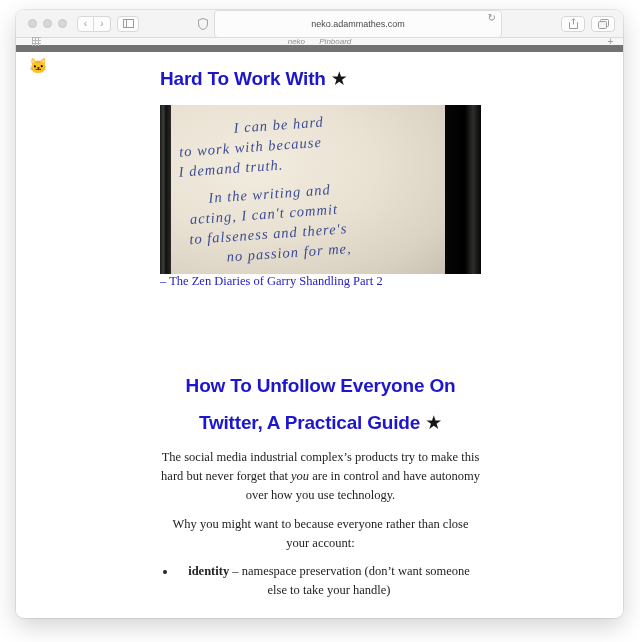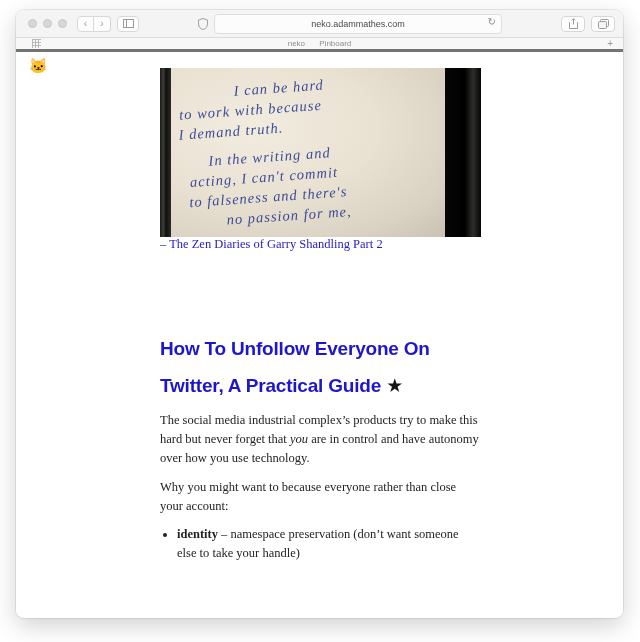--- a/index.html
+++ b/index.html
@@ -24,31 +24,31 @@
     font-size:10px; cursor:default;
   }
   .navgroup { display:flex; margin-right:6px; }
   .navgroup .chrome-btn { width:17px; border-radius:0; }
   .navgroup .chrome-btn:first-child { border-radius:4px 0 0 4px; }
   .navgroup .chrome-btn:last-child { border-radius:0 4px 4px 0; border-left:none; }
   .sidebar-btn { width:22px; margin-right:6px; }
   .spacer { flex:1; }
   .shield { margin-right:6px; color:#a7a7a7; }
   .urlfield {
-    width:288px; height:20px; background:#fcfcfc; border:1px solid #dedddd; border-radius:4px;
+    width:288px; height:28px; background:#fcfcfc; border:1px solid #dedddd; border-radius:4px;
     display:flex; align-items:center; justify-content:center; position:relative;
   }
   .urltext { font-size:9px; color:#4a4a4a; }
   .reload { position:absolute; right:5px; top:1px; font-size:10px; color:#8f8f8f; }
   .share-btn, .tabs-btn { width:24px; margin-left:6px; }
 
   
   .favbar {
-    height:14px; background:#f8f7f7; border-bottom:3px solid #737373;
-    display:flex; align-items:center; padding:0 10px; position:relative;
+    height:14px; background:#f8f7f7; border-bottom:7px solid #737373;
+    display:flex; align-items:center; padding:0 10px; position:relative;font-style:italic;
   }
   .gridicon { width:9px; height:9px; margin-left:6px;
     background:
       repeating-linear-gradient(to right,#b9b8b8 0 1px,transparent 1px 3px),
       repeating-linear-gradient(to bottom,#b9b8b8 0 1px,transparent 1px 3px);
   }
   .favcenter { position:absolute; left:0; right:0; text-align:center; font-size:8px; color:#8f8e8e; }
   .favcenter span { margin:0 6px; }
   .newtab { position:absolute; right:10px; font-size:10px; color:#9b9a9a; }
 
@@ -87,21 +87,21 @@
   .ink .i2 { padding-left:2px; }
   .ink .i3 { padding-left:0; }
   .ink .i4 { padding-left:28px; margin-top:8px; }
   .ink .i5 { padding-left:8px; }
   .ink .i6 { padding-left:6px; }
   .ink .i7 { padding-left:42px; }
 
   .caption { display:block; font-family:"Liberation Serif", serif;
     font-size:12.5px; color:#2620c4; text-decoration:none; }
 
-  .post2 { margin-top:74px; }
+  .post2 { margin-top:74px;text-align:center; }
   .body-text { font-family:"Liberation Serif", serif; font-size:12.5px; line-height:19px; color:#232323; }
   .para { margin-top:10px; }
   .post2 .para-first { margin-top:11px; }
   .bullets { margin-top:9px; padding-left:17px; }
   .bullets li { margin:0; }
   .term { font-weight:bold; }
   .em { font-style:italic; }
 
   
   svg { display:block; }
@@ -165,20 +165,21 @@
     </div>
     <span class="newtab">+</span>
   </div>
 
   <div class="content">
     <span class="cat">🐱</span>
 
     <div class="column">
 
       <div>
+        <h1><a class="post-title"><span>Hard To Work With</span> <span class="star">★</span></a></h1>
 
         <div class="photo">
           <div class="paper"></div>
           <div class="band-left"></div>
           <div class="band-right"></div>
           <div class="ink">
             <div class="i1">I can be hard</div>
             <div class="i2">to work with because</div>
             <div class="i3">I demand truth.</div>
             <div class="i4">In the writing and</div>

